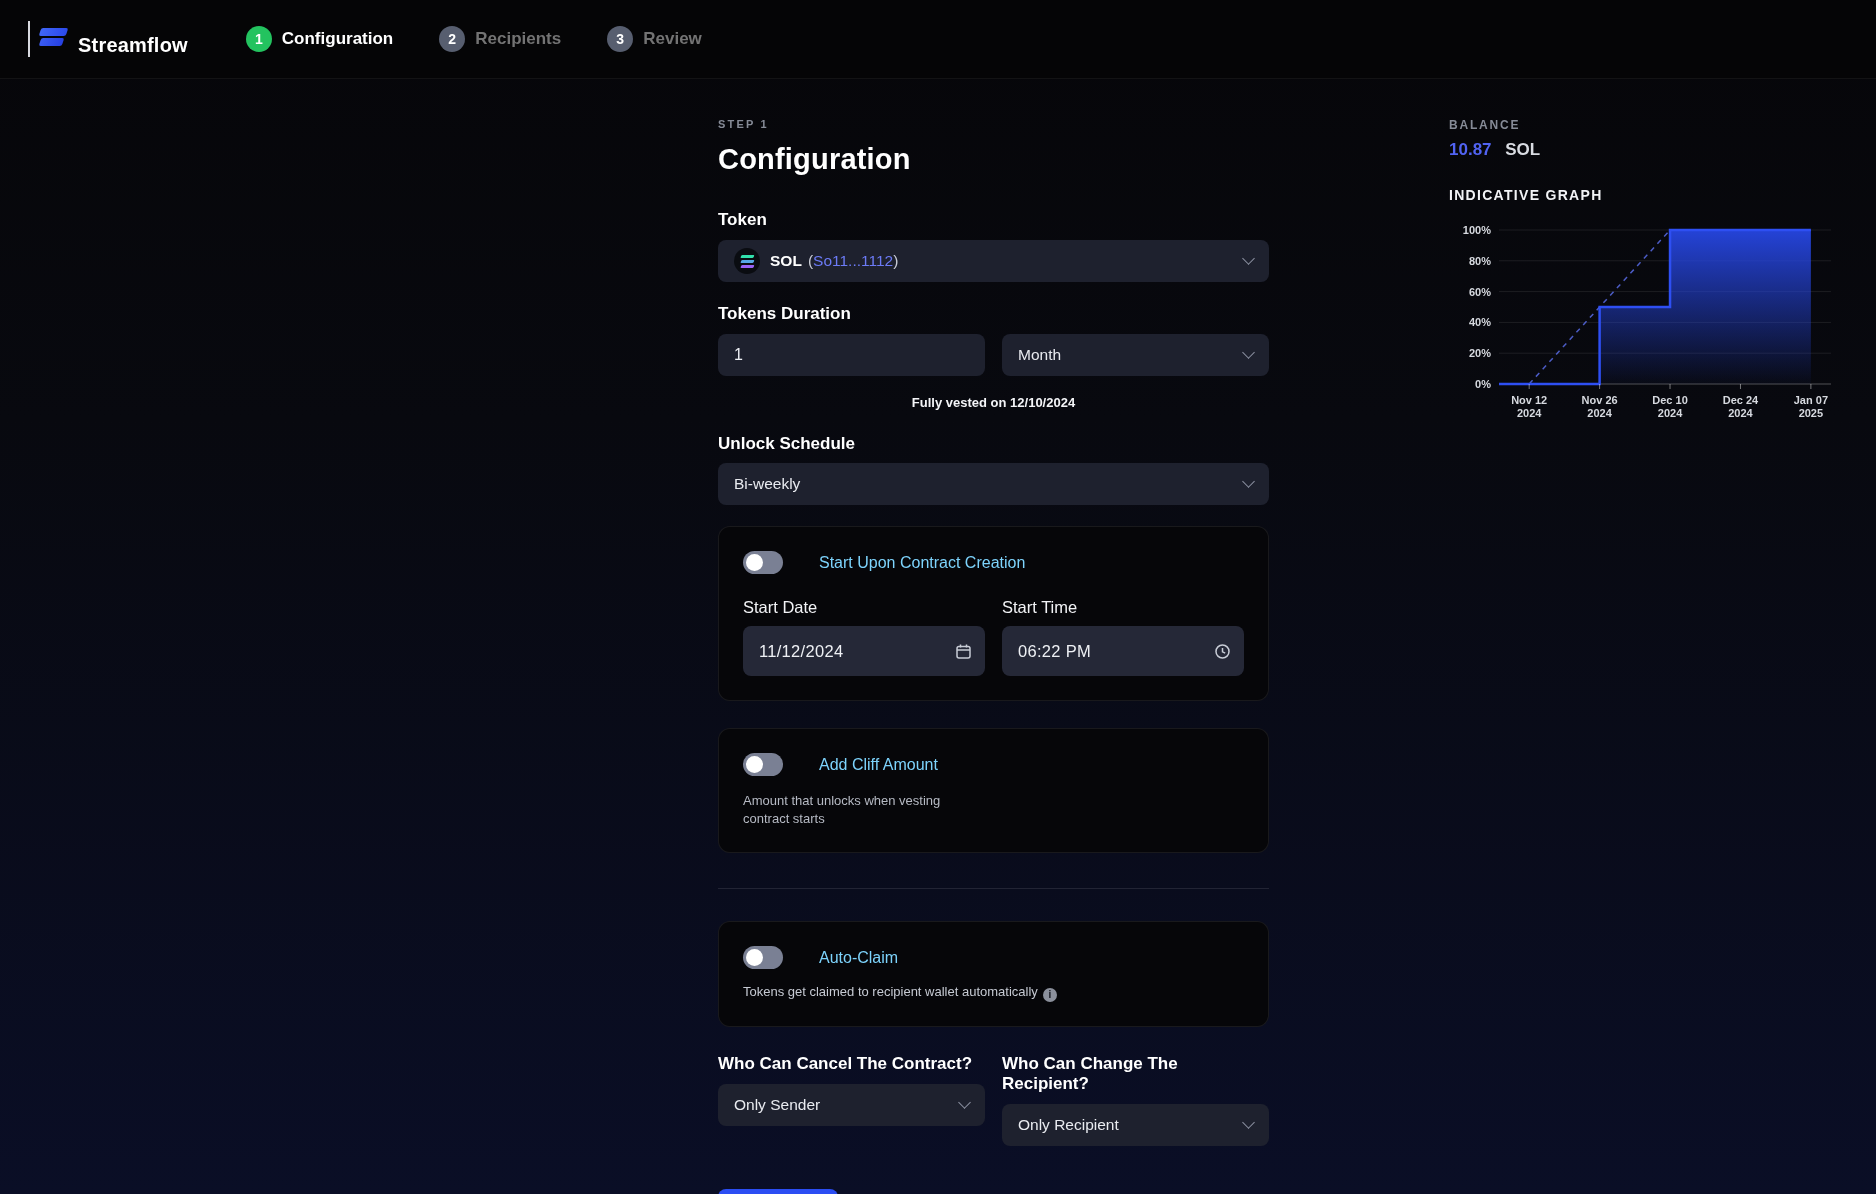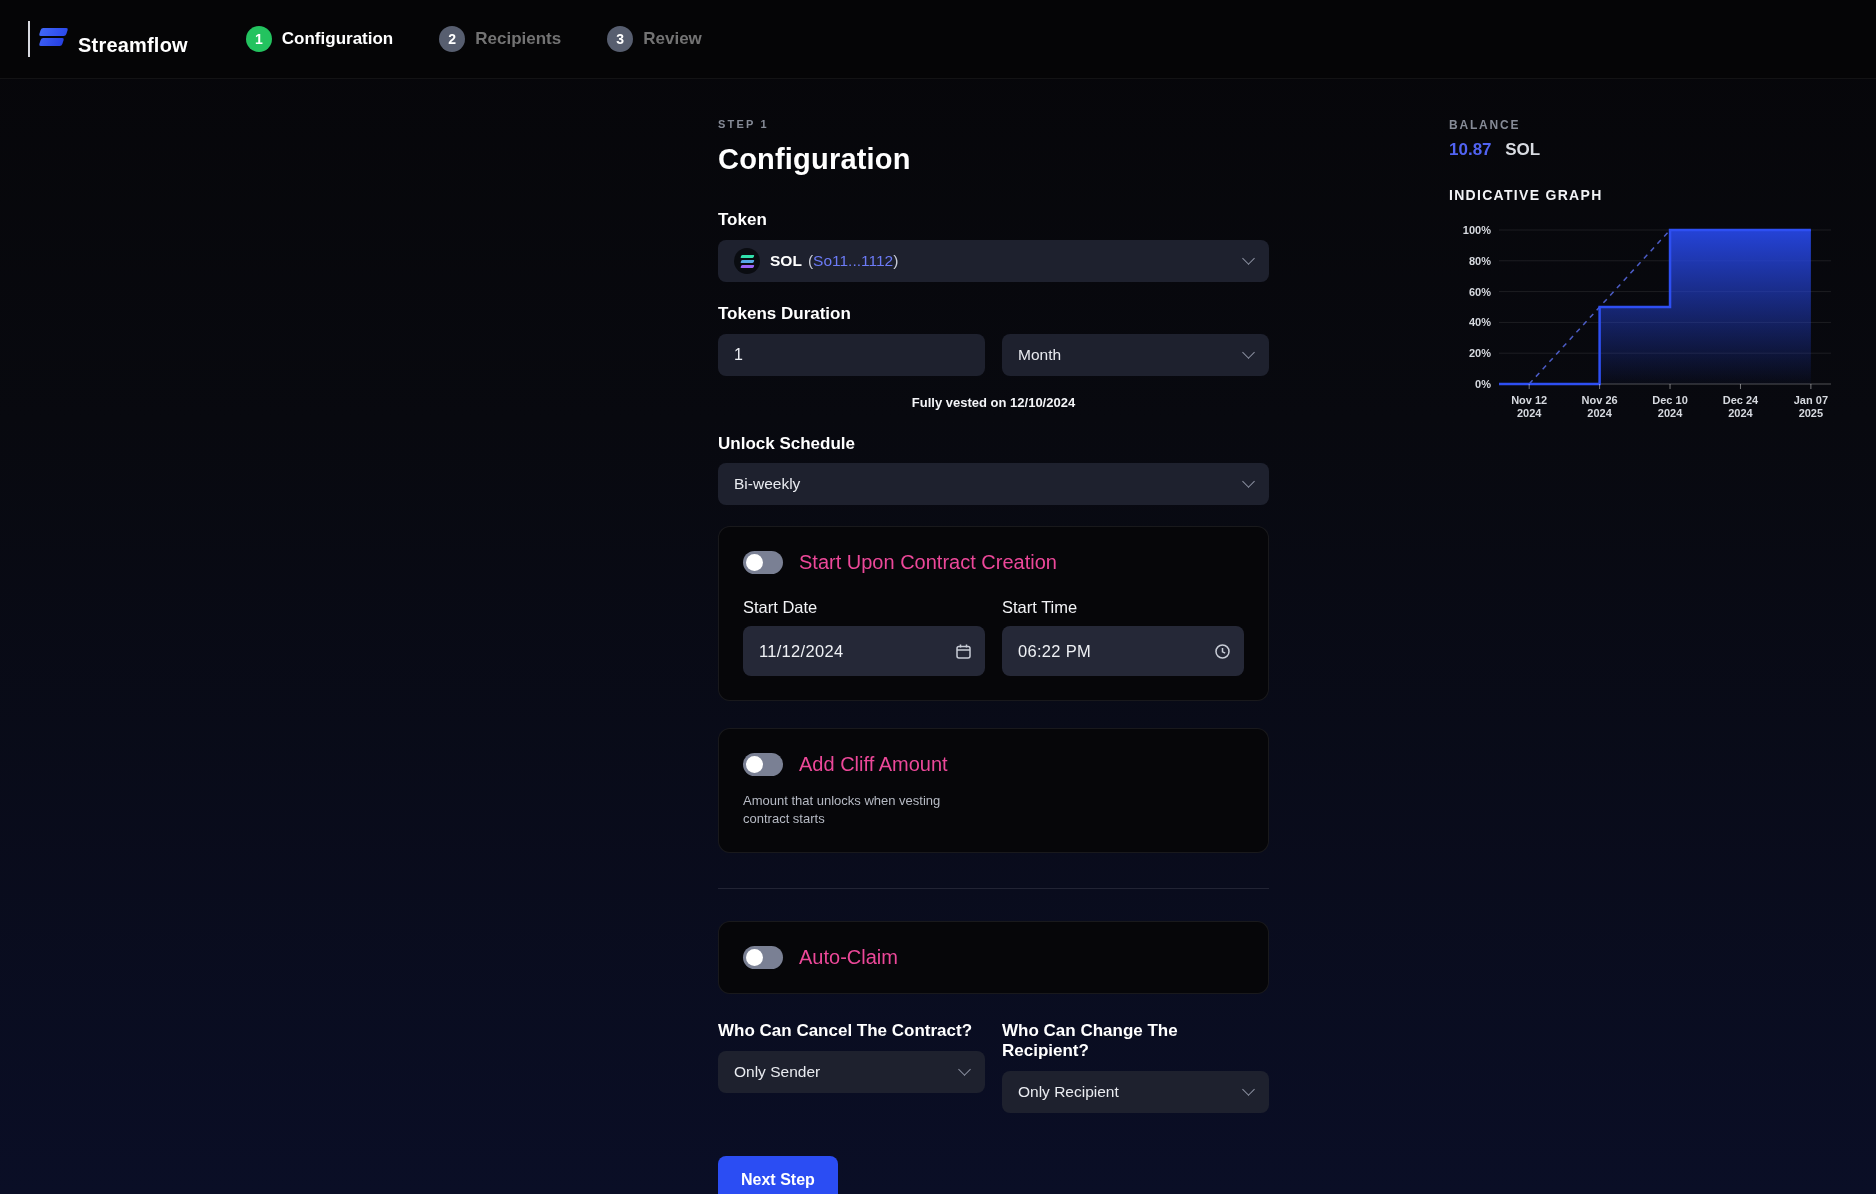--- a/index.html
+++ b/index.html
@@ -50,21 +50,21 @@
   .tk-addr { color:#6c7bf6; }
   .row-2 { display:grid; grid-template-columns:1fr 1fr; gap:17px; }
   .text-input { height:42px; width:100%; background:#1e212e; border:none; border-radius:8px;
                 color:#eceef3; font-size:16px; padding:0 16px; font-family:inherit; }
   .note { font-size:13px; font-weight:700; margin-top:19px; color:#f4f5f8;text-align:center; }
   .card { background:#060609; border:1px solid rgba(255,255,255,0.08); border-radius:12px; padding:24px; }
   .toggle-row { display:flex; align-items:center; gap:16px; }
   .toggle { width:40px; height:23px; border-radius:12px; background:#7a8094; position:relative;
             cursor:pointer; flex:none; }
   .toggle .knob { position:absolute; left:3px; top:3px; width:17px; height:17px; border-radius:50%; background:#fff; }
-  .toggle-label { font-size:20px; color:#ec4899; }
+  .toggle-label { font-size:16px; color:#7dd3fc;margin-left:20px; }
   .inner-label { font-size:16.5px; color:#f2f3f6; margin:24px 0 9px; }
   .input-like { height:50px; background:#252837; border-radius:8px; display:flex; align-items:center;
                 padding:0 13px 0 16px; font-size:16.5px; color:#eef0f4; letter-spacing:.3px; cursor:text; }
   .input-like .ico { margin-left:auto; display:flex; cursor:pointer; }
   .desc { font-size:13px; color:#b6bac4; line-height:1.4; }
   .info-dot { display:inline-flex; width:14px; height:14px; border-radius:50%; background:#8b909c;
               color:#14161f; font-size:10px; font-weight:700; align-items:center; justify-content:center;
               vertical-align:-2px; margin-left:5px; cursor:pointer; font-style:normal; }
   .divider { height:1px; background:rgba(255,255,255,0.10); margin-top:35px; }
   .btn-primary { height:47px; padding:0 23px; background:#2b4df3; color:#fff; font-size:16px; font-weight:700;
@@ -199,20 +199,23 @@
 
   <div class="divider"></div>
 
   
   <section class="card mt-32">
     <div class="toggle-row">
       <div class="toggle">
           <span class="knob"></span>
         </div>
       <span class="toggle-label">Auto-Claim</span>
+    </div>
+    <div class="desc auto-desc">
+      <span>Tokens get claimed to recipient wallet automatically</span><span class="info-dot">i</span>
     </div>
   </section>
 
   
   <div class="row-2 mt-27">
     <div>
       <div class="field-label mb-10">Who Can Cancel The Contract?</div>
       <div class="select">
         <span>Only Sender</span>
         <span class="chev"></span>

